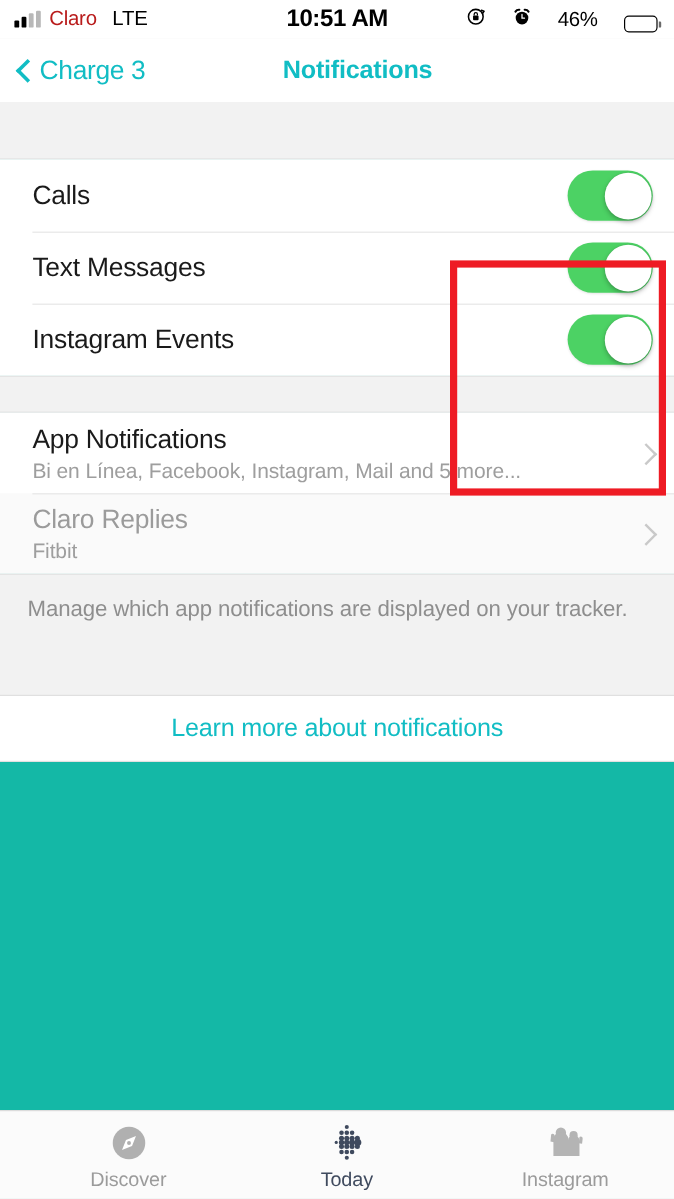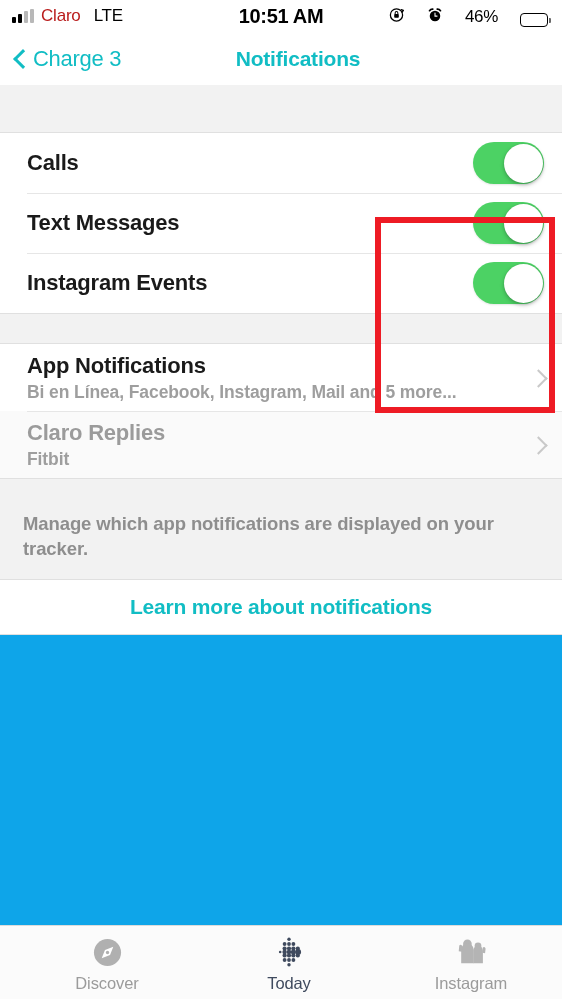--- a/index.html
+++ b/index.html
@@ -160,24 +160,23 @@
     font-weight: bold;
     color: #11bdc4;
     letter-spacing: -0.2px;
     pointer-events: none;
     padding-left: 34px;
   }
 
   
   .content {
     flex: 1 1 auto;
-    background: #0ea5e9;
+    background: #14b8a6;
     overflow: hidden;
     position: relative;
-    font-weight: bold;
   }
   .gap-top {
     height: 48px;
     background: #f2f2f2;
     border-bottom: 1px solid #e0e0e0;
   }
 
   .group {
     background: #ffffff;
   }
@@ -292,21 +291,20 @@
     padding: 15px 27px 0 23px;
     height: 102px;
     border-top: 1px solid #e0e0e0;
     border-bottom: 1px solid #e0e0e0;
   }
   .footnote p {
     font-size: 18.5px;
     line-height: 25px;
     color: #8e8e8e;
     letter-spacing: -0.1px;
-    margin-top: 17px;
   }
 
   .learn-row {
     height: 55px;
     background: #ffffff;
     display: flex;
     align-items: center;
     justify-content: center;
     cursor: pointer;
     border-bottom: 1px solid #e0e0e0;

